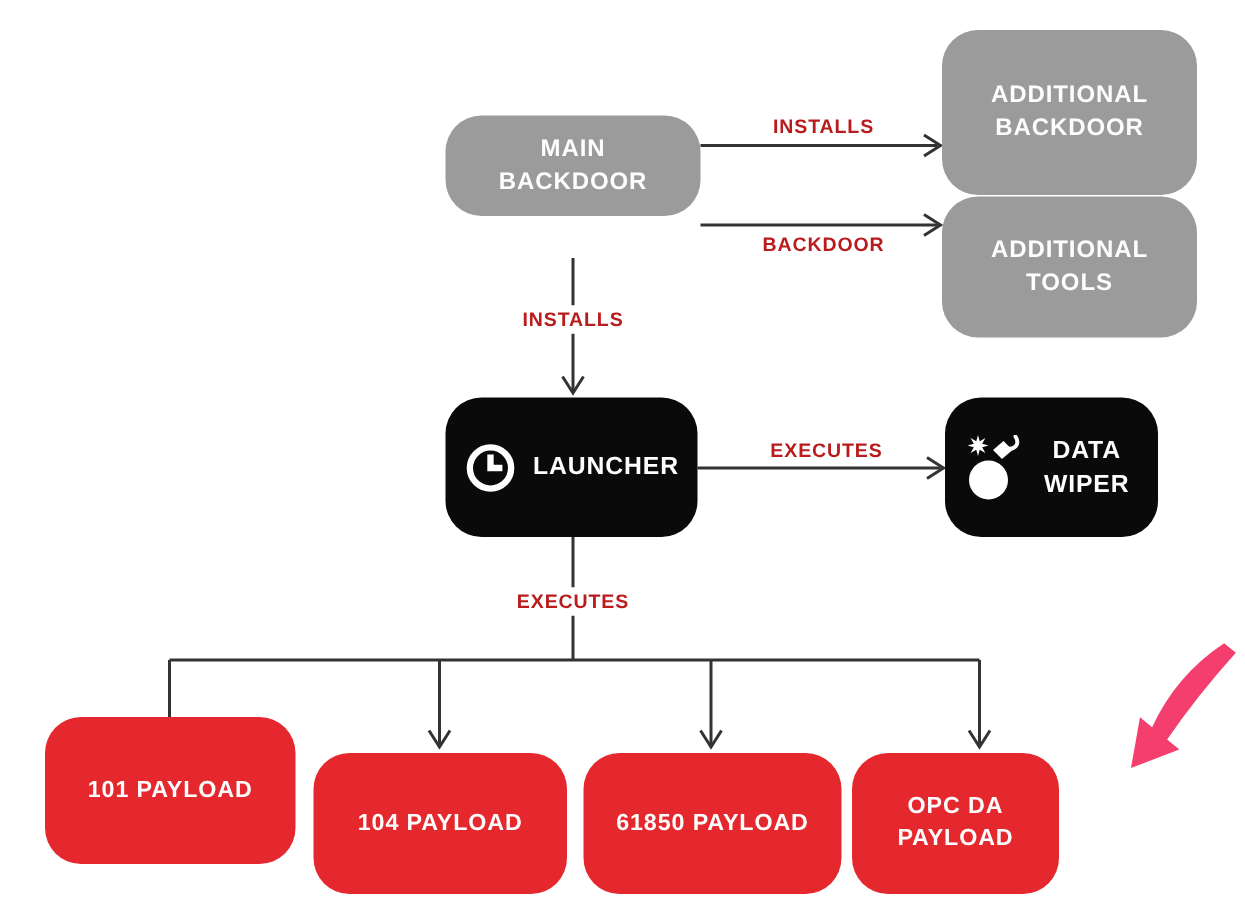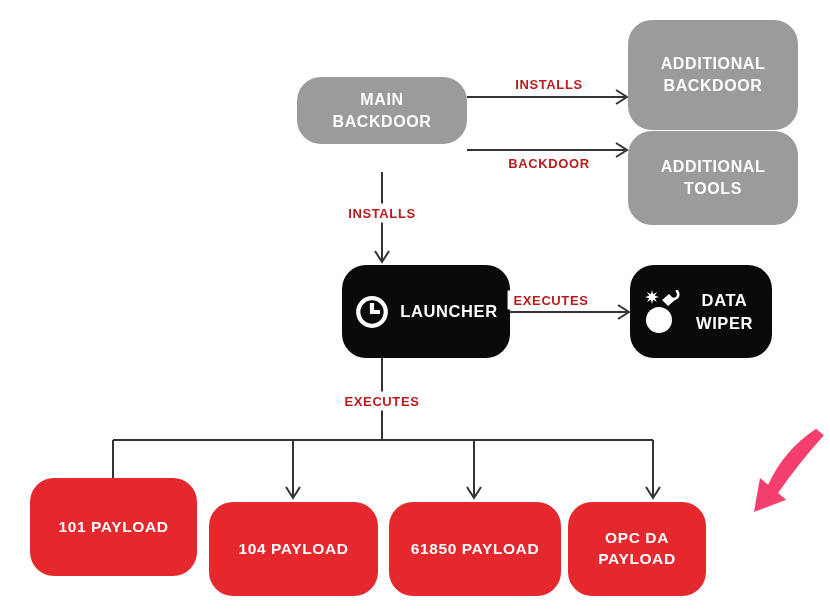--- a/index.html
+++ b/index.html
@@ -35,21 +35,21 @@
     padding: 8px 14px;
     line-height: 1.35;
   }
   .node.gray  { background: #9b9b9b; font-size: 16px; }
   .node.black { background: #0a0a0a; font-size: 16.5px; }
   .node.red   { background: #e5282d; font-size: 15.5px; }
 
   .node-main-backdoor       { left: 297px; top: 77px;  width: 170px; height: 67px; }
   .node-additional-backdoor { left: 628px; top: 20px;  width: 170px; height: 110px; }
   .node-additional-tools    { left: 628px; top: 131px; width: 170px; height: 94px; }
-  .node-launcher            { left: 297px; top: 265px; width: 168px; height: 93px; gap: 10px; margin-left: 45px; }
+  .node-launcher            { left: 297px; top: 265px; width: 168px; height: 93px; gap: 10px; }
   .node-data-wiper          { left: 630px; top: 265px; width: 142px; height: 93px; gap: 9px; }
   .node-payload-101         { left: 30px;  top: 478px; width: 167px; height: 98px; }
   .node-payload-104         { left: 209px; top: 502px; width: 169px; height: 94px; }
   .node-payload-61850       { left: 389px; top: 502px; width: 172px; height: 94px; }
   .node-payload-opc-da      { left: 568px; top: 502px; width: 138px; height: 94px; }
 
   .edge-label {
     position: absolute;
     transform: translate(-50%, -50%);
     background: #ffffff;

